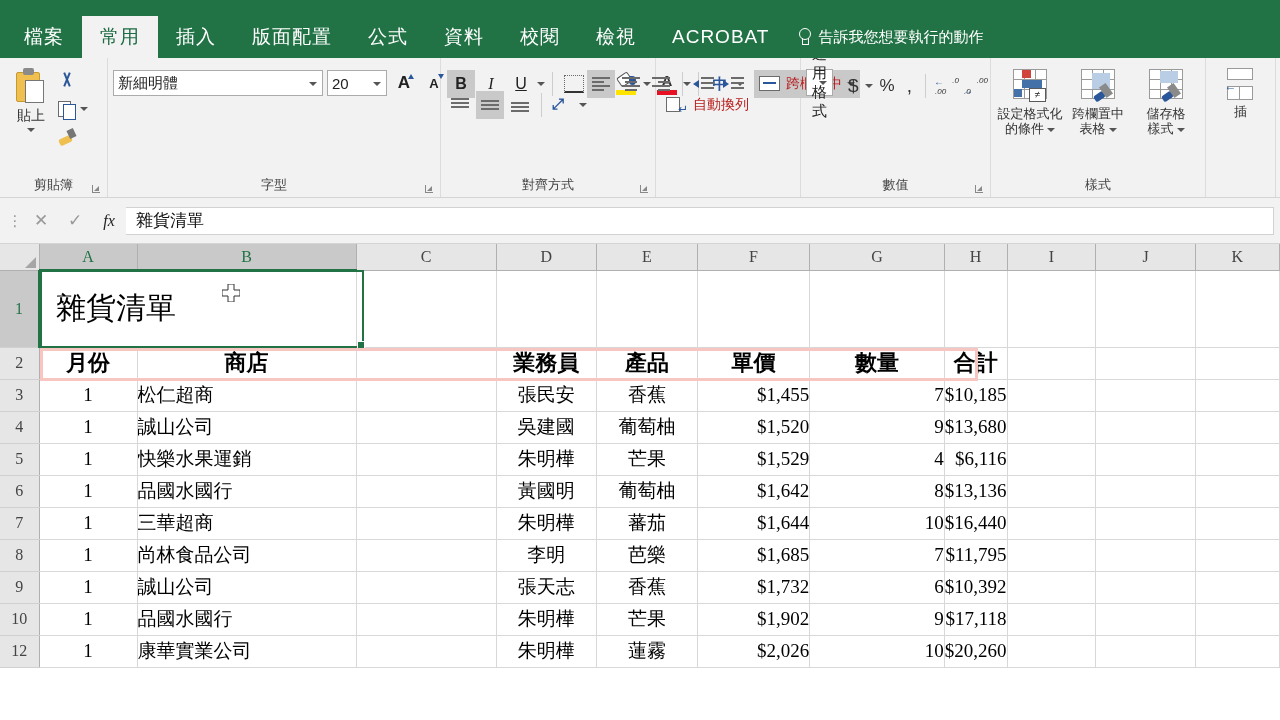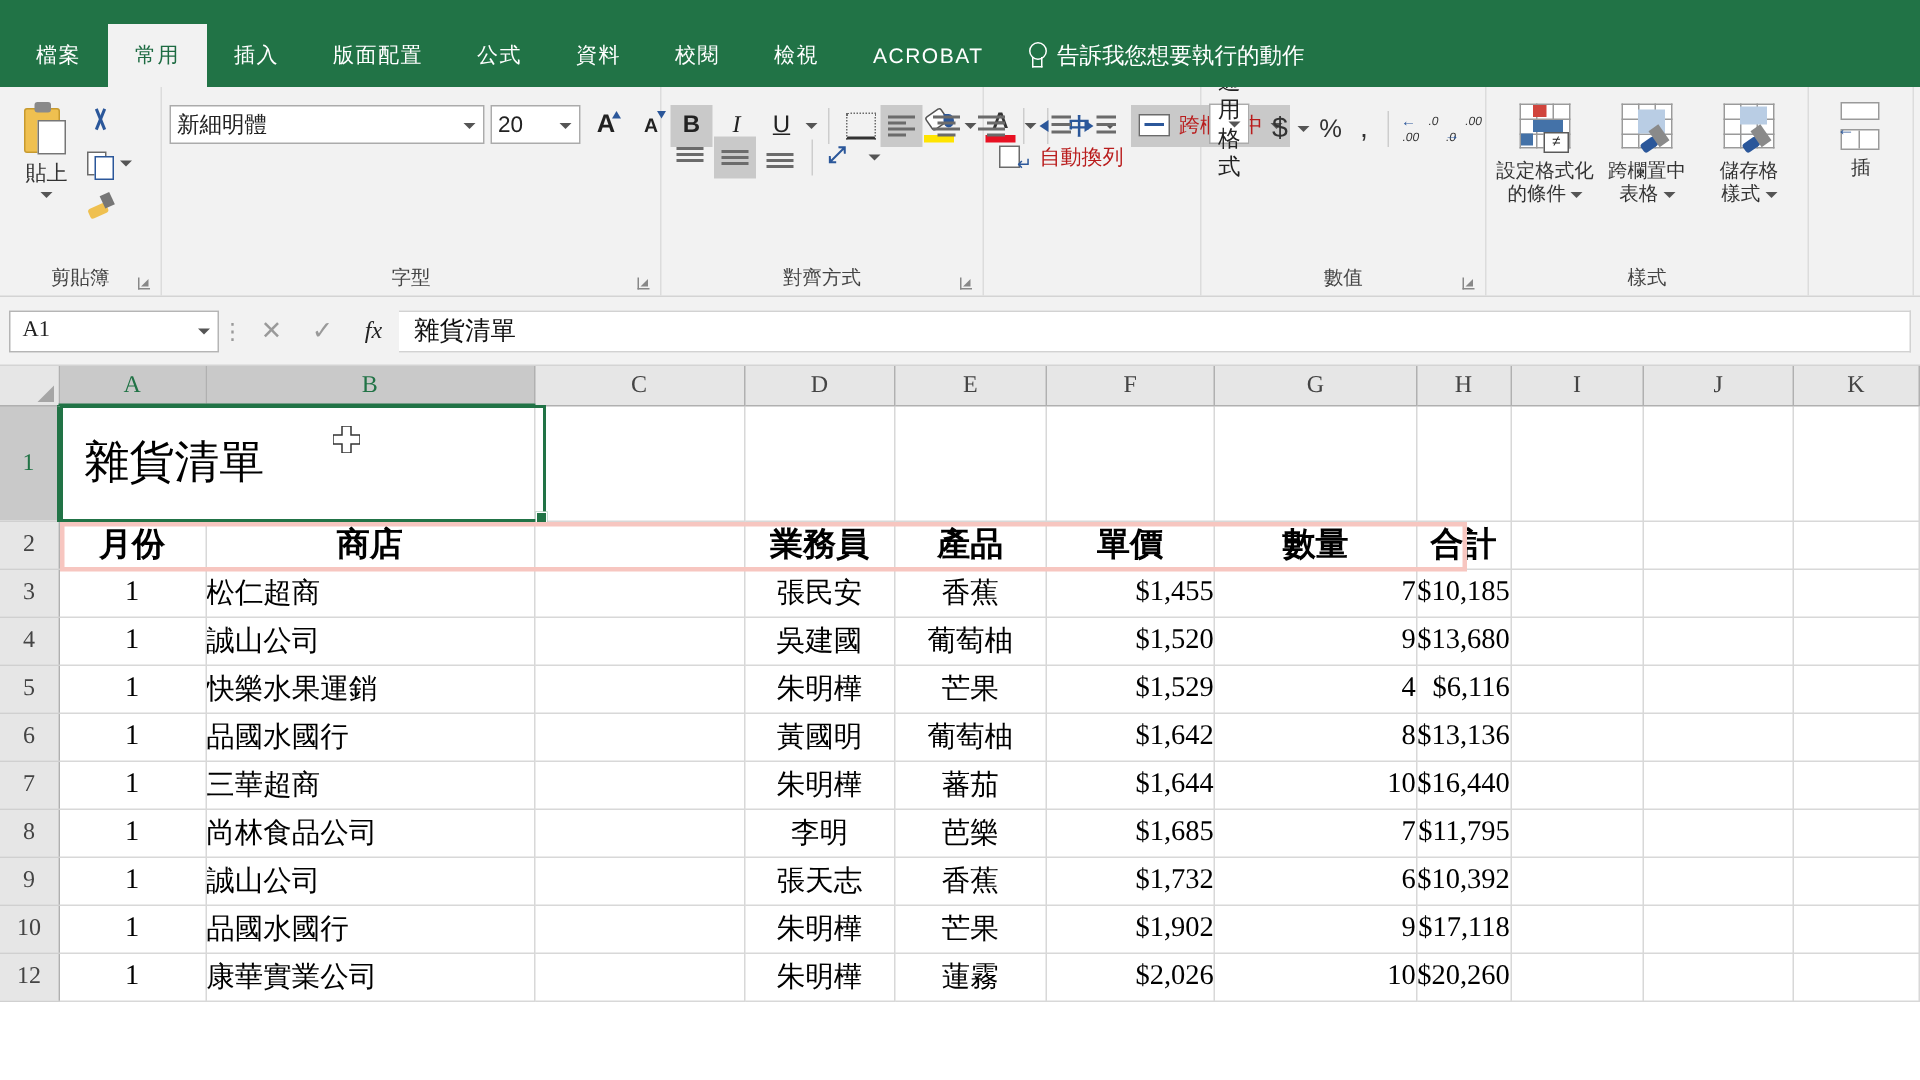--- a/index.html
+++ b/index.html
@@ -17,21 +17,21 @@
     display: flex;
     align-items: flex-end;
     padding-left: 6px;
     position: relative;
   }
   .tab {
     height: 42px;
     padding: 0 18px;
     display: flex; align-items: center; justify-content: center;
     color: #ffffff;
-    font-size: 14px;
+    font-size: 19px;
     letter-spacing: 1px;
     white-space: nowrap;
   }
   .tab.active {
     background: #f2f2f2;
     color: #1d6b42;
   }
   .tellme {
     display: flex; align-items: center; gap: 7px;
     height: 42px;
@@ -701,24 +701,20 @@
           <i class="g1"></i>
           <i class="g2"></i>
           <i class="ar">←</i>
         </div>
       <div class="st-label"><span>插</span></div>
     </div>
   </div>
 </div>
 
 <div class="fbar">
-  <div class="namebox">
-    <span>A1</span>
-    <span class="box-caret"></span>
-  </div>
   <div class="dots">⋮</div>
   <div class="fbtns">
     <div class="fbtn">
         <span>✕</span>
       </div>
     <div class="fbtn">
         <span>✓</span>
       </div>
     <div class="fbtn fx">
         <span>fx</span>

